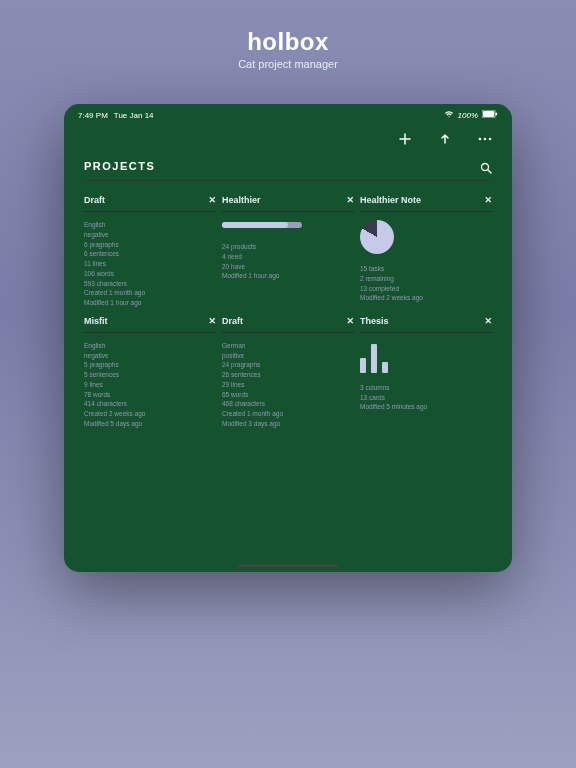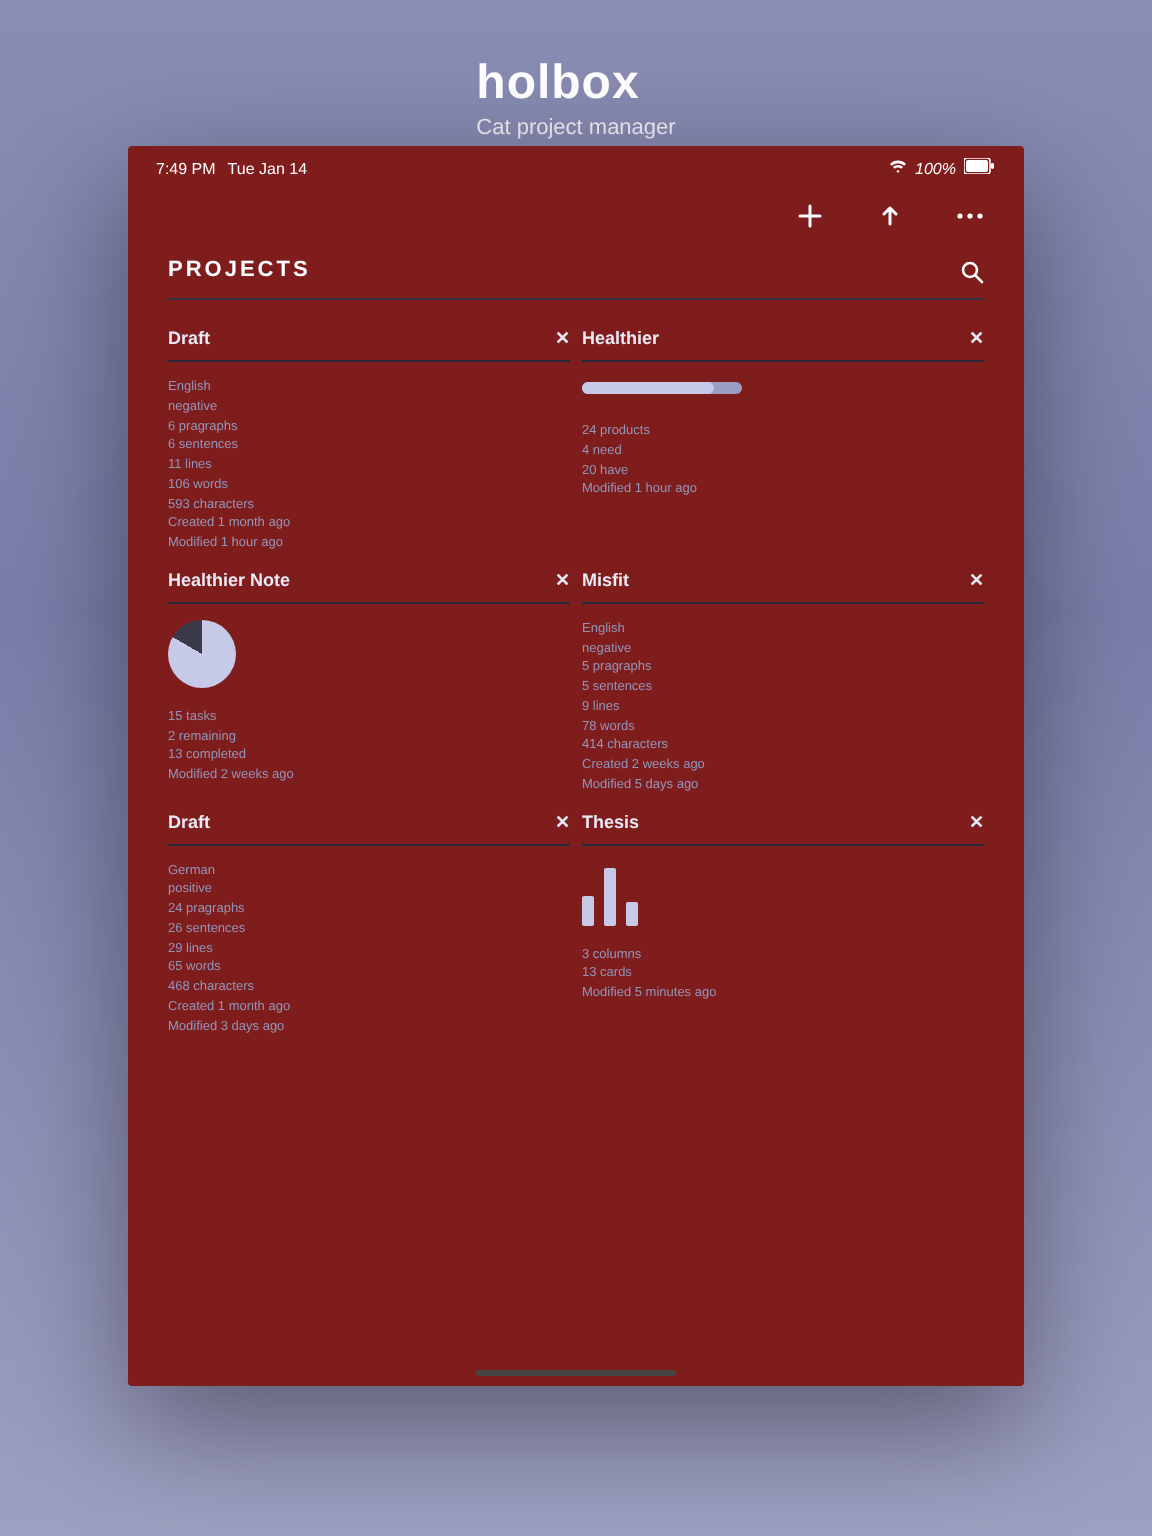--- a/index.html
+++ b/index.html
@@ -3,27 +3,27 @@
   <meta charset="utf-8">
   <style>
     * { margin: 0; padding: 0; box-sizing: border-box; }
     body {
       width: 576px; height: 768px;
       background: linear-gradient(180deg, #8a8db3 0%, #7a7da8 40%, #9da0c0 100%);
       font-family: -apple-system, BlinkMacSystemFont, 'Segoe UI', sans-serif;
       display: flex; flex-direction: column; align-items: center;
       overflow: hidden;
     }
-    .promo-header { margin-top: 28px; margin-bottom: 3px; color: #fff; }
+    .promo-header { text-align: center; margin-top: 28px; margin-bottom: 34px; color: #fff; }
     .promo-title { font-size: 24px; font-weight: 700; letter-spacing: 0.5px; }
     .promo-sub { font-size: 11px; opacity: 0.85; margin-top: 2px; }
     .device {
-      width: 448px; height: 620px;
-      background: #7f1d1d;
-      border-radius: 2px;
+      width: 448px; height: 468px;
+      background: #14532d;
+      border-radius: 15px;
       position: relative;
       box-shadow: 0 20px 60px rgba(0,0,0,0.4);
       overflow: hidden;
       color: #c7c9e8;
     }
     .status-bar {
       display: flex; justify-content: space-between; align-items: center;
       padding: 6px 14px 2px; font-size: 8px; color: #fff; font-weight: 500;
     }
     .status-left { display: flex; gap: 6px; }
@@ -41,21 +41,21 @@
     .section-header {
       display: flex; justify-content: space-between; align-items: flex-end;
       padding: 6px 20px 6px;
     }
     .section-title {
       font-size: 11px; font-weight: 800; letter-spacing: 1.5px; color: #fff;
     }
     .search-icon { width: 12px; height: 12px; color: #fff; }
     .divider { height: 1px; background: #333344; margin: 2px 20px 0; }
     .grid {
-      display: grid; grid-template-columns: repeat(2, 1fr);
+      display: grid; grid-template-columns: repeat(3, 1fr);
       gap: 8px 6px; padding: 14px 20px;
     }
     .card { min-height: 90px; }
     .card-head {
       display: flex; justify-content: space-between; align-items: center;
       margin-bottom: 6px;
     }
     .card-title { font-size: 9px; font-weight: 700; color: #e8e9f5; }
     .card-close { font-size: 9px; color: #e8e9f5; font-weight: 700; }
     .card-divider { height: 1px; background: #2a2a3a; margin-bottom: 8px; }

